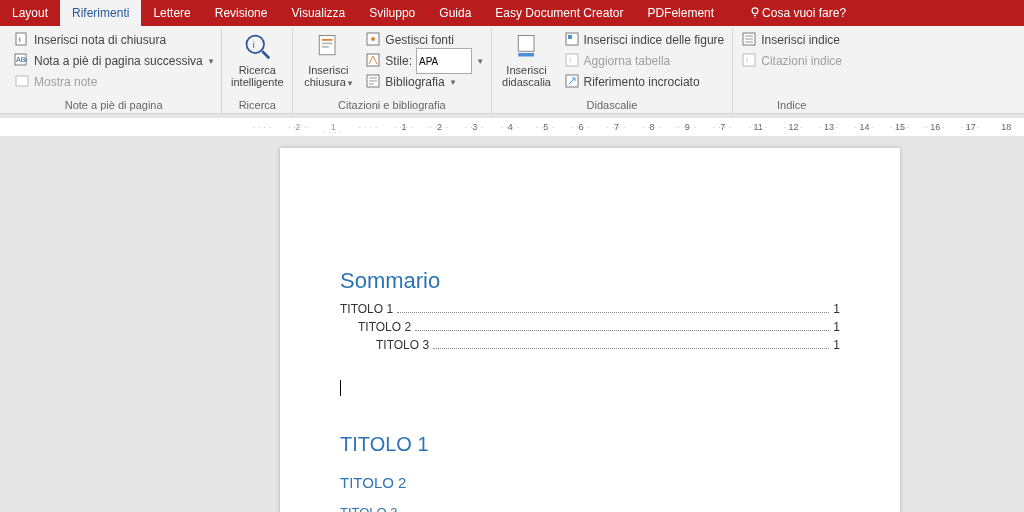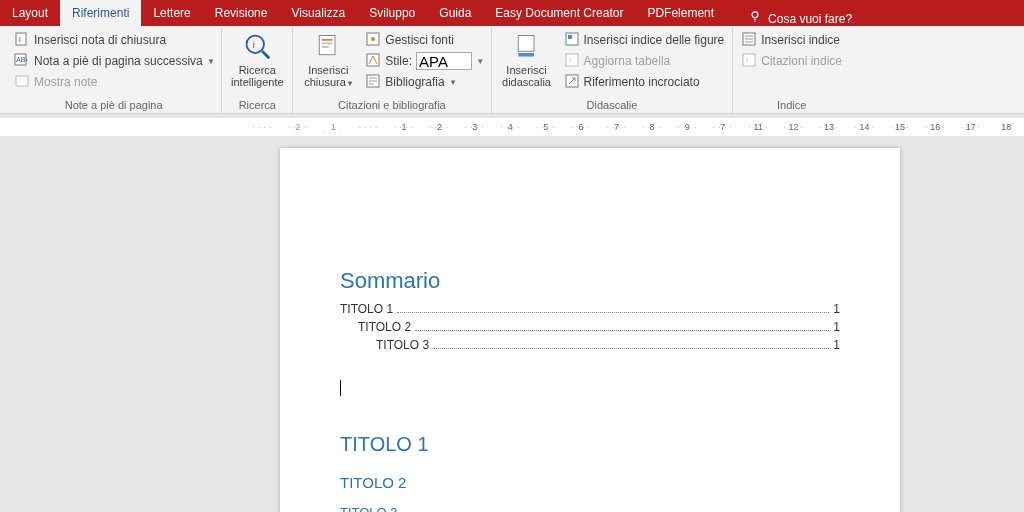--- a/index.html
+++ b/index.html
@@ -2,40 +2,40 @@
 <html><head>
 <meta charset="utf-8">
 <style>
   * { box-sizing: border-box; margin: 0; padding: 0; font-family: "Segoe UI", Tahoma, sans-serif; }
   body { width: 1024px; height: 512px; overflow: hidden; background: #e6e6e6; font-size: 12px; color: #444; }
 
   
   .tabstrip { height: 26px; background: #b91c1c; display: flex; align-items: stretch; padding-left: 0; color: #fff; font-size: 12px; }
   .tab { padding: 0 12px; display: flex; align-items: center; cursor: pointer; }
   .tab.active { background: #f3f3f3; color: #2b579a; }
-  .tell-me { display: flex; align-items: flex-end; gap: 6px; margin-left: 10px; }
+  .tell-me { display: flex; align-items: center; margin-left: 10px; }
   .tell-me svg { width: 14px; height: 14px; }
 
   
   .ribbon { background: #f3f3f3; border-bottom: 1px solid #d4d4d4; height: 88px; display: flex; padding: 2px 6px 0 6px; }
   .group { border-right: 1px solid #d4d4d4; padding: 2px 6px 0 6px; display: flex; flex-direction: column; justify-content: space-between; }
   .group-body { display: flex; align-items: flex-start; gap: 6px; flex: 1; }
   .group-label { text-align: center; font-size: 11px; color: #666; padding: 2px 0 2px 0; white-space: nowrap; }
 
   .cmd-small { display: flex; align-items: center; gap: 4px; height: 20px; padding: 0 2px; cursor: pointer; white-space: nowrap; font-size: 12px; }
   .cmd-small.disabled { color: #a0a0a0; }
   .cmd-small svg, .cmd-small .ico { width: 16px; height: 16px; flex: 0 0 16px; }
   .cmd-col { display: flex; flex-direction: column; gap: 1px; }
 
   .cmd-big { display: flex; flex-direction: column; align-items: center; justify-content: flex-start; width: 58px; cursor: pointer; font-size: 11px; text-align: center; gap: 2px; padding-top: 2px; }
   .cmd-big svg { width: 28px; height: 28px; }
   .cmd-big .lbl { line-height: 12px; }
 
   .style-select { display: flex; align-items: center; gap: 4px; }
-  .style-select input { width: 56px; height: 18px; font-size: 15px; border: 1px solid #ababab; padding: 8px 2px; }
+  .style-select input { width: 56px; height: 26px; font-size: 10px; border: 1px solid #ababab; padding: 8px 2px; }
   .drop { font-size: 9px; color: #666; margin-left: 2px; }
 
   
   .ruler { height: 18px; background: #fff; margin: 4px 0 0 0; font-size: 9px; color: #666; display: flex; align-items: center; padding-left: 280px; letter-spacing: 0; white-space: nowrap; overflow: hidden; }
   .ruler span.mark { display:inline-block; width:56px; text-align:center; position:relative; }
   .ruler span.mark::before{content:"· · · ·"; position:absolute; left:-28px; top:0; color:#bbb;}
   .ruler .neg { color:#999; }
 
   
   .workspace { position: absolute; top: 136px; bottom: 0; left: 0; right: 0; background: #e6e6e6; overflow: hidden; }

